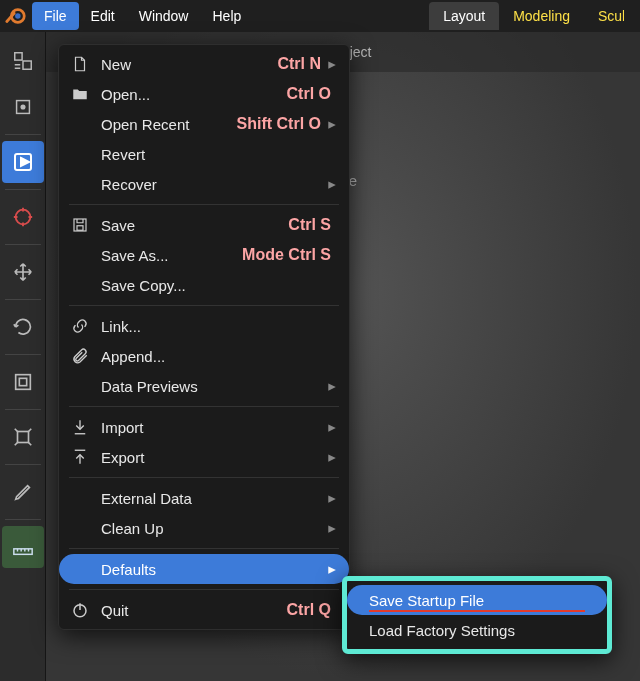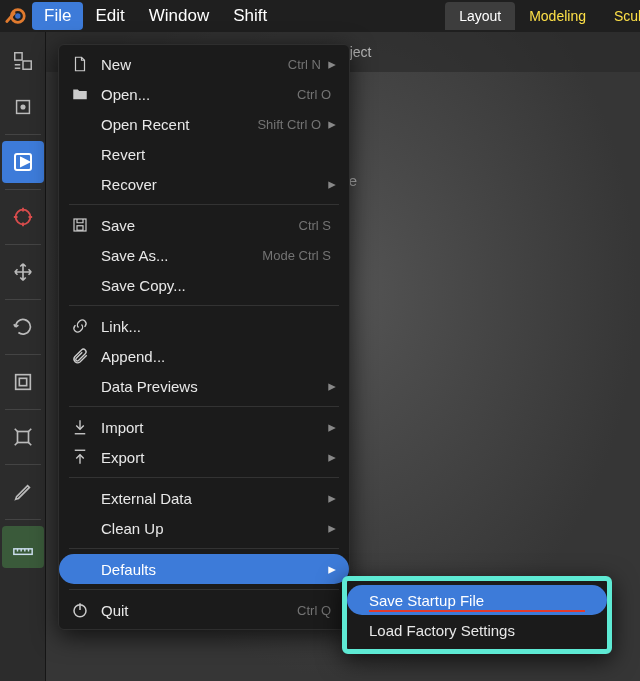--- a/index.html
+++ b/index.html
@@ -1,23 +1,23 @@
 <!DOCTYPE html>
 <html><head>
 <meta charset="utf-8">
 <style>
   * { margin: 0; padding: 0; box-sizing: border-box; font-family: -apple-system, "Segoe UI", Arial, sans-serif; }
   body { background: #3a3a3a; color: #e8e8e8; width: 640px; height: 681px; overflow: hidden; position: relative; }
 
   
   .topbar { display: flex; align-items: center; height: 32px; background: #1f1f1f; }
   .logo { width: 32px; height: 32px; display: flex; align-items: center; justify-content: center; }
-  .top-menu-item { height: 28px; padding: 0 12px; display: flex; align-items: center; font-size: 17px; cursor: pointer; border-radius: 4px; color: #fff; }
+  .top-menu-item { height: 28px; padding: 0 12px; display: flex; align-items: center; font-size: 14px; cursor: pointer; border-radius: 4px; color: #fff; }
   .top-menu-item.open { background: #3d7bd9; }
-  .tabs { margin-left: auto; display: flex; gap: 0; padding-right: 0; }
+  .tabs { margin-left: auto; display: flex; gap: 0; padding-right: 16px; }
   .tab { height: 28px; padding: 0 14px; display: flex; align-items: center; font-size: 14px; color: #fde047; border-radius: 4px 4px 0 0; }
   .tab.active { background: #3d3d3d; color: #fff; }
   .tab.cut { overflow: hidden; }
 
   
   .viewport { position: absolute; top: 32px; left: 46px; right: 0; bottom: 0; background: radial-gradient(ellipse at 50% 40%, #545454 0%, #363636 70%); }
   .viewport-header { height: 40px; display: flex; align-items: center; gap: 8px; padding: 0 10px; background: rgba(40,40,40,0.6); }
   .vh-item { color: #b8b8b8; font-size: 14px; padding: 4px 10px; }
   .overlay-text { position: absolute; color: #b5b5b5; font-size: 15px; }
 
@@ -25,21 +25,21 @@
   .toolcol { position: absolute; top: 32px; left: 0; width: 46px; bottom: 0; background: #2c2c2c; display: flex; flex-direction: column; align-items: center; padding-top: 6px; gap: 0; border-right: 1px solid #161616; }
   .tool { width: 42px; height: 42px; display: flex; align-items: center; justify-content: center; color: #bbb; border-radius: 4px; margin: 2px 0; }
   .tool.active { background: #3d7bd9; color: #fff; }
   .toolcol .sep { width: 36px; height: 1px; background: #444; margin: 4px 0; }
 
   
   .menu { position: absolute; top: 44px; left: 58px; width: 292px; background: #1b1b1b; border: 1px solid #2e2e2e; border-radius: 6px; box-shadow: 0 6px 24px rgba(0,0,0,0.7); padding: 4px 0; }
   .menu-item { height: 30px; padding: 0 12px 0 42px; display: flex; align-items: center; position: relative; font-size: 15px; color: #e8e8e8; white-space: nowrap; }
   .menu-item.active { background: #3d7bd9; color: #fff; border-radius: 15px; }
   .menu-item .lbl { flex: 1; }
-  .menu-item .acc { color: #737373; font-size: 13px; margin-right: 6px; }
+  .menu-item .acc { color: #fca5a5; font-size: 16px; margin-right: 6px; font-weight: bold; }
   .menu-item .caret { width: 10px; text-align: center; color: #888; }
   .menu-item.active .caret { color: #fff; }
   .menu-item .icon { position: absolute; left: 10px; width: 22px; height: 22px; display: flex; align-items: center; justify-content: center; color: #ccc; }
   .menu .sep { height: 1px; background: #333; margin: 5px 10px; }
 
   
   .submenu { position: absolute; top: 576px; left: 342px; width: 270px; background: #1b1b1b; border: 5px solid #5eead4; border-radius: 6px; box-shadow: 0 6px 24px rgba(0,0,0,0.7); padding: 4px 0; }
   .submenu .menu-item { padding-left: 22px; }
   .submenu .menu-item.active::after { content: ""; position: absolute; left: 22px; right: 22px; bottom: 3px; height: 2px; background: #e53b2c; }
 
@@ -59,21 +59,21 @@
   <div class="top-menu-item open">
       <span>File</span>
     </div>
   <div class="top-menu-item">
       <span>Edit</span>
     </div>
   <div class="top-menu-item">
       <span>Window</span>
     </div>
   <div class="top-menu-item">
-      <span>Shift</span>
+      <span>Help</span>
     </div>
   <div class="tabs">
     <div class="tab active">
         <span>Layout</span>
       </div>
     <div class="tab">
         <span>Modeling</span>
       </div>
     <div class="tab cut" style="width:40px">
         <span>Scul</span>

